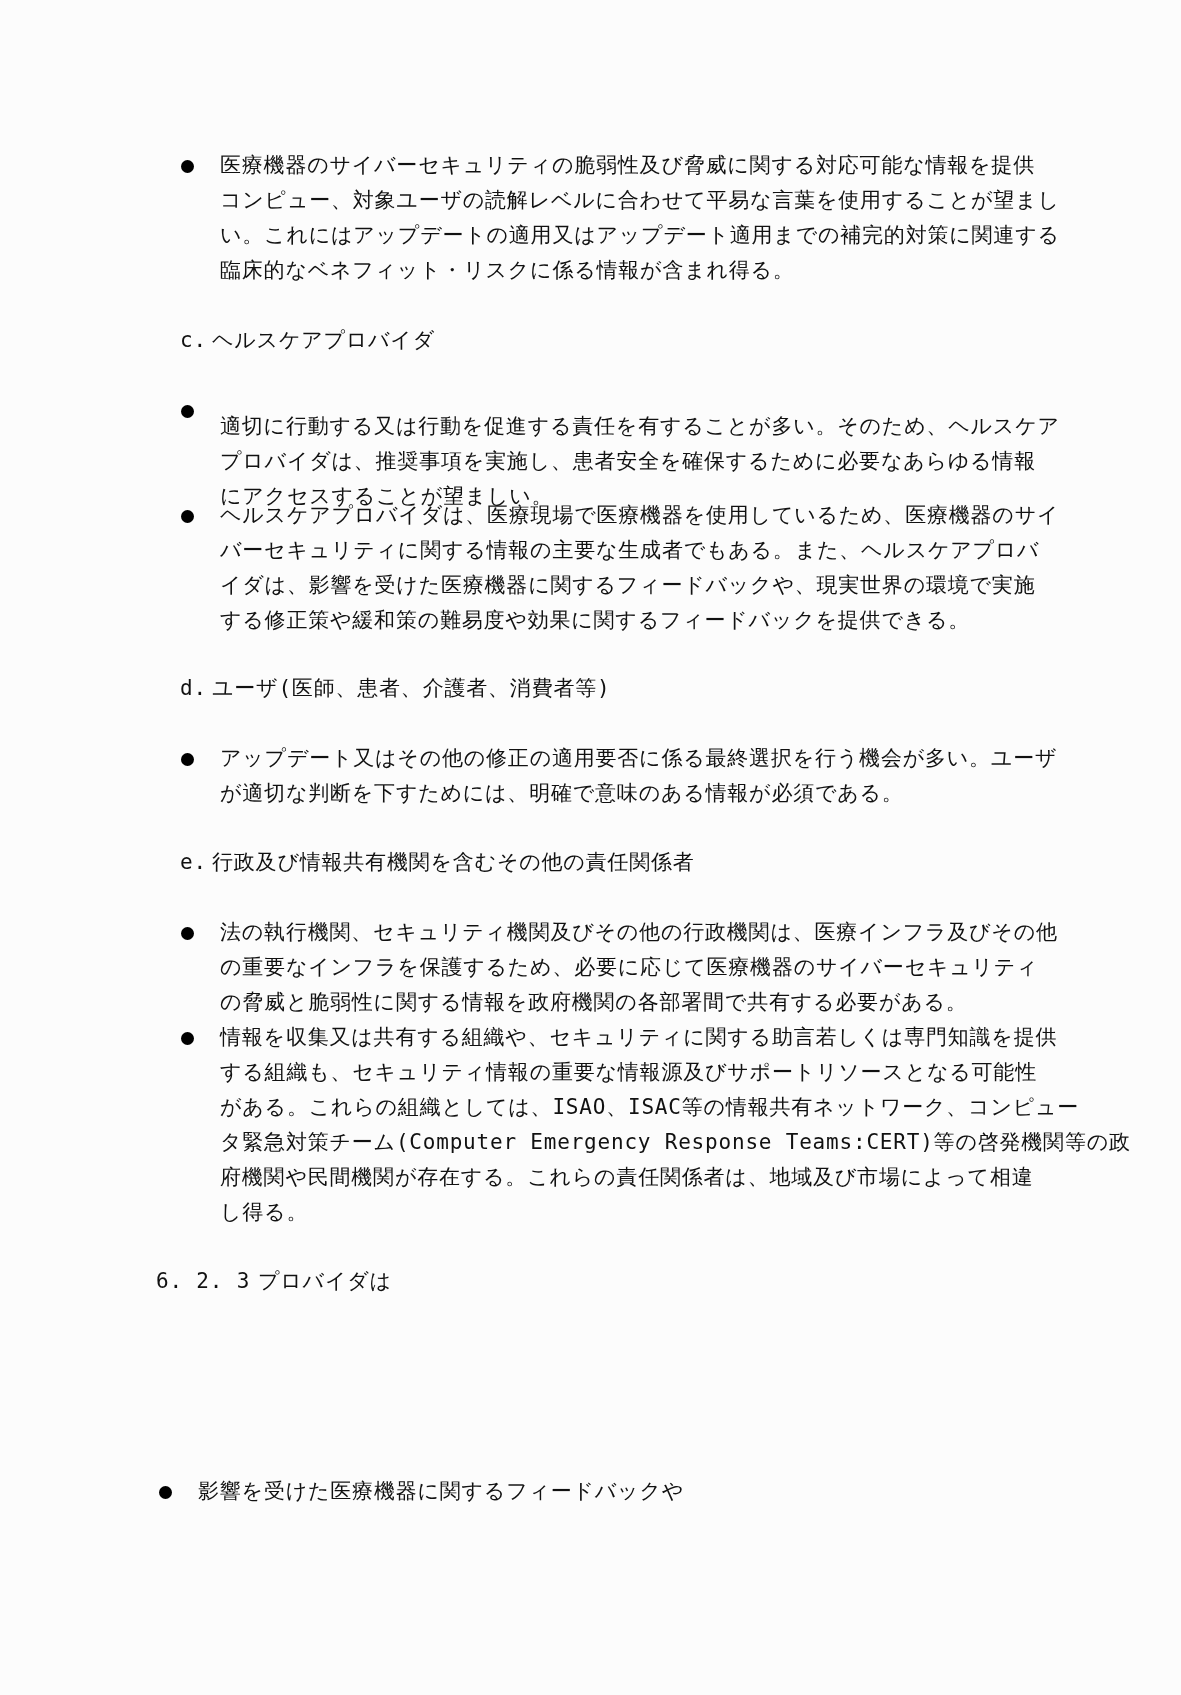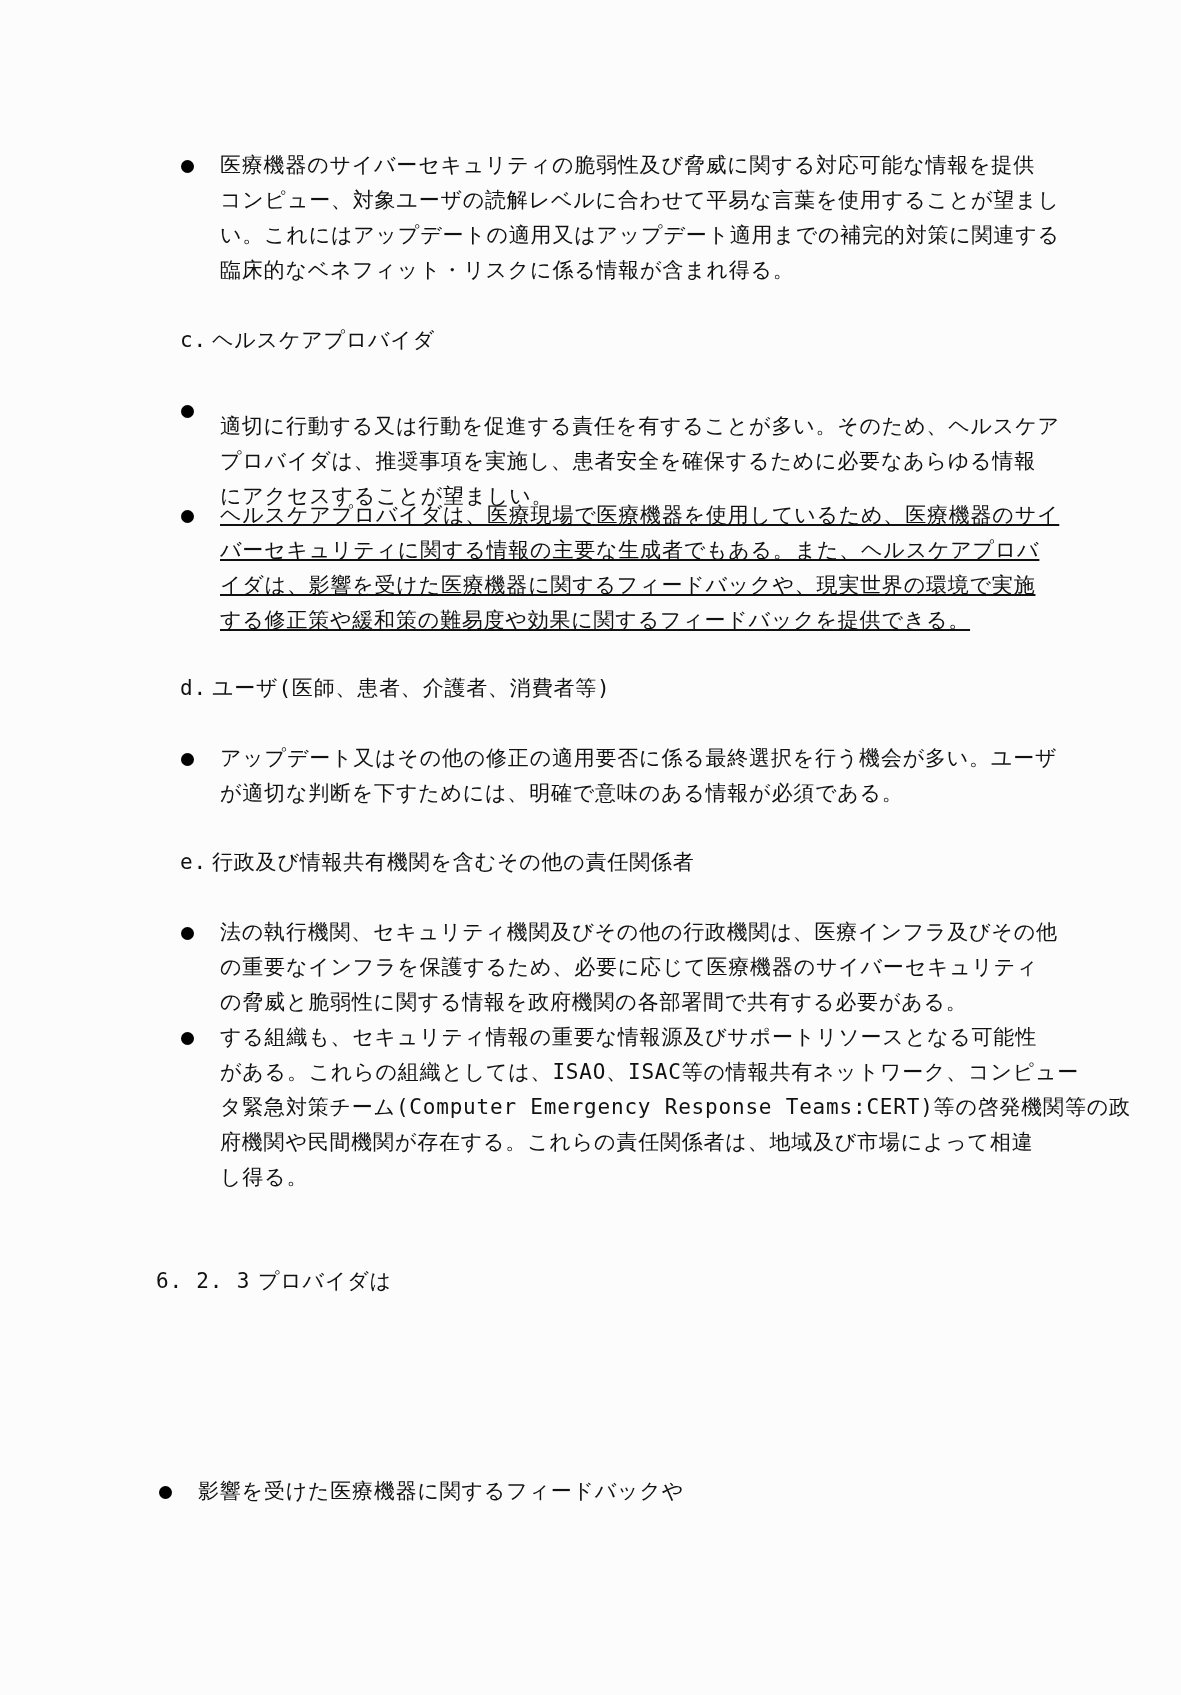--- a/index.html
+++ b/index.html
@@ -80,21 +80,21 @@
   </div>
   <div class="block" style="left:212px; top:393px;margin-top:16px;">
     <div class="line">適切に行動する又は行動を促進する責任を有することが多い。そのため、ヘルスケア</div>
     <div class="line">プロバイダは、推奨事項を実施し、患者安全を確保するために必要なあらゆる情報</div>
     <div class="line">にアクセスすることが望ましい。</div>
   </div>
 
   <div class="block" style="left:173px; top:498px;">
     <span class="bullet-dot" style="left:0px; top:12px;"></span>
   </div>
-  <div class="block" style="left:212px; top:498px;text-decoration:underline;">
+  <div class="block" style="left:212px; top:498px;">
     <div class="line">ヘルスケアプロバイダは、医療現場で医療機器を使用しているため、医療機器のサイ</div>
     <div class="line">バーセキュリティに関する情報の主要な生成者でもある。また、ヘルスケアプロバ</div>
     <div class="line">イダは、影響を受けた医療機器に関するフィードバックや、現実世界の環境で実施</div>
     <div class="line">する修正策や緩和策の難易度や効果に関するフィードバックを提供できる。</div>
   </div>
 
   <div class="heading" style="left:172px; top:671px;">
     <span class="num">d.</span>
     <span class="label" style="left:32px;">ユーザ(医師、患者、介護者、消費者等)</span>
   </div>
@@ -118,20 +118,21 @@
   <div class="block" style="left:212px; top:915px;">
     <div class="line">法の執行機関、セキュリティ機関及びその他の行政機関は、医療インフラ及びその他</div>
     <div class="line">の重要なインフラを保護するため、必要に応じて医療機器のサイバーセキュリティ</div>
     <div class="line">の脅威と脆弱性に関する情報を政府機関の各部署間で共有する必要がある。</div>
   </div>
 
   <div class="block" style="left:173px; top:1020px;">
     <span class="bullet-dot" style="left:0px; top:12px;"></span>
   </div>
   <div class="block" style="left:212px; top:1020px;">
+    <div class="line">情報を収集又は共有する組織や、セキュリティに関する助言若しくは専門知識を提供</div>
     <div class="line">する組織も、セキュリティ情報の重要な情報源及びサポートリソースとなる可能性</div>
     <div class="line">がある。これらの組織としては、ISAO、ISAC等の情報共有ネットワーク、コンピュー</div>
     <div class="line">タ緊急対策チーム(Computer Emergency Response Teams:CERT)等の啓発機関等の政</div>
     <div class="line">府機関や民間機関が存在する。これらの責任関係者は、地域及び市場によって相違</div>
     <div class="line">し得る。</div>
   </div>
 
   <div class="heading" style="left:148px; top:1264px;">
     <span class="num">6. 2. 3</span>
     <span class="label" style="left:102px;">プロバイダは</span>

